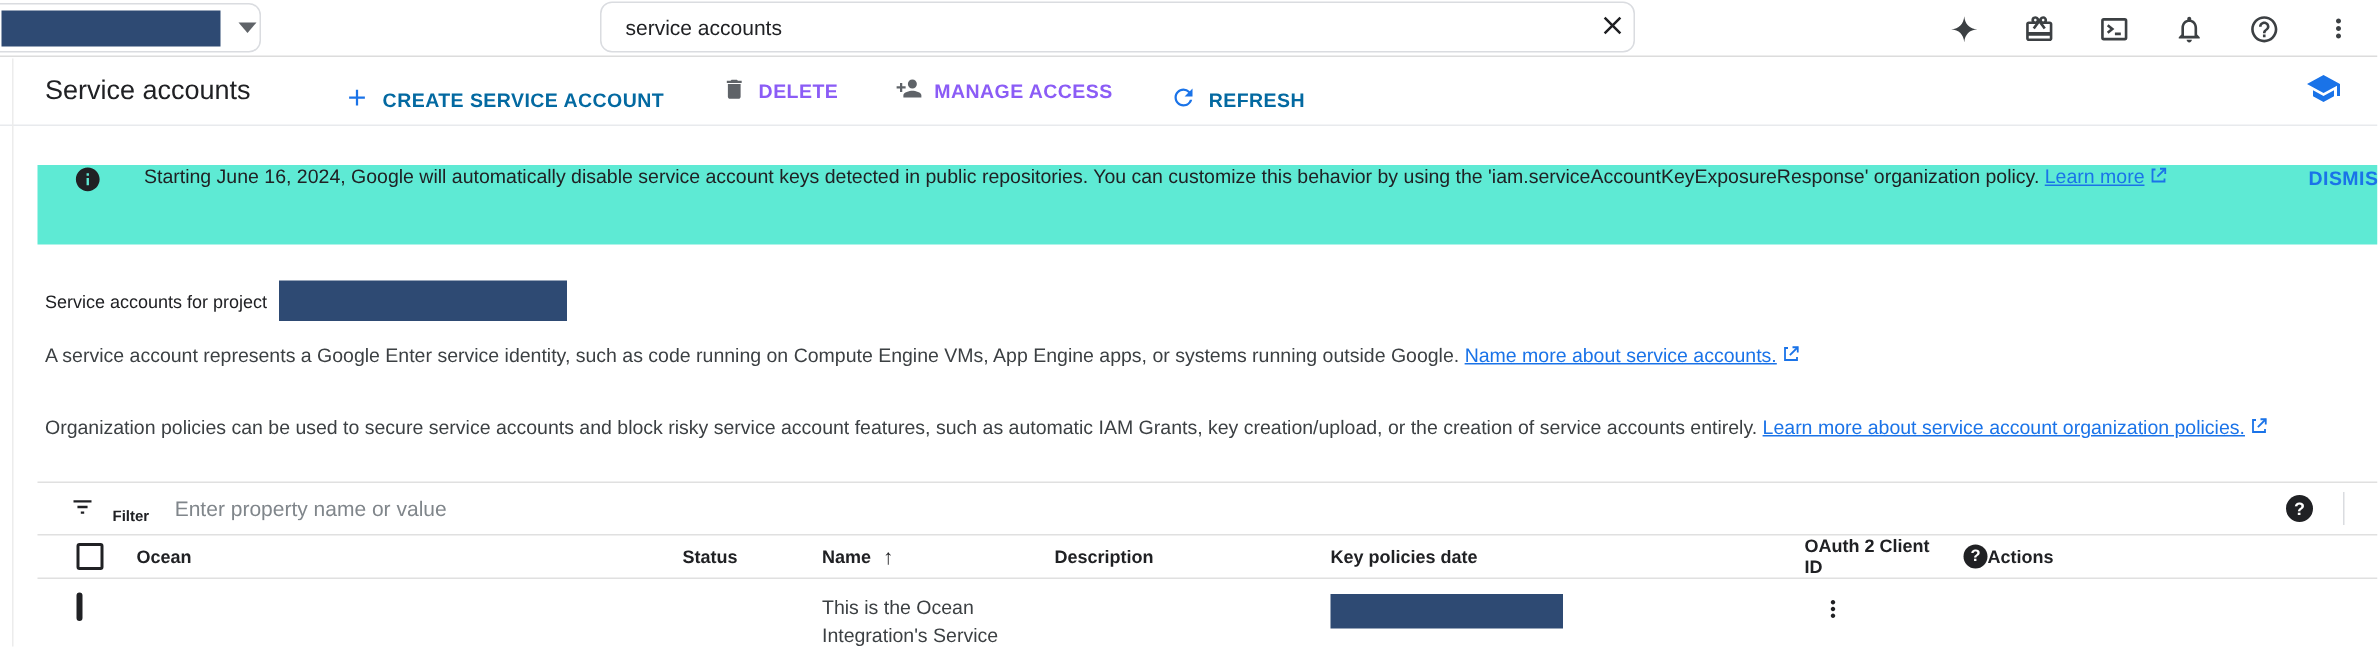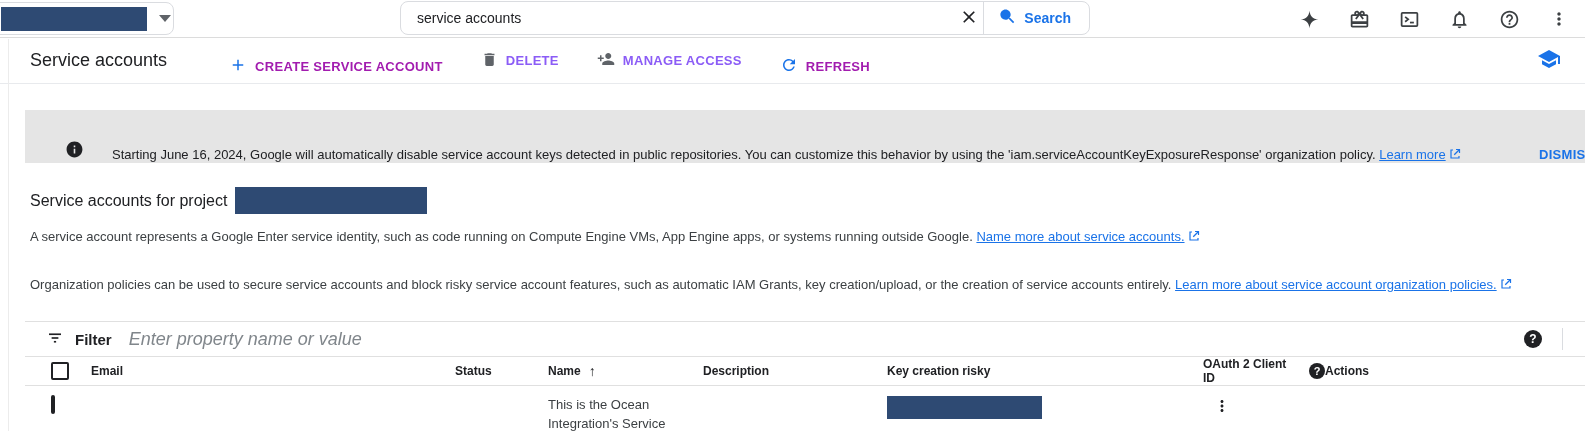--- a/index.html
+++ b/index.html
@@ -26,48 +26,48 @@
 
   .topbar-icons { position:absolute; right:12px; top:0; height:38px; display:flex; align-items:center; gap:21px; }
   .topbar-icons svg { display:block; }
 
   
   .toolbar { height:46px; display:flex; align-items:center; padding:0 20px 0 30px;
     border-bottom:1px solid #e8eaed; background:#fff; }
   .page-title { font-size:18px; color:#202124; margin-right:62px; font-weight:400; }
   .tb-btn { display:flex; align-items:center; gap:8px; background:none; border:none; cursor:pointer;
     font-family:inherit; font-size:13px; font-weight:700; letter-spacing:.3px; margin-right:38px; }
-  .tb-btn.blue { color:#a21caf;margin-top:12px; }
+  .tb-btn.blue { color:#0369a1;margin-top:12px; }
   .tb-btn.gray { color:#8b5cf6; }
   .learn-cap { margin-left:auto; }
 
   
-  .banner { margin:26px 0 0 25px; background:#e5e5e5; height:53px; display:flex; align-items:flex-end;
-    padding-left:40px; }
+  .banner { margin:26px 0 0 25px; background:#5eead4; height:53px; display:flex; align-items:flex-start;
+    padding-left:24px; }
   .banner-text { font-size:13px; color:#202124; margin-left:28px; }
   .link { color:#1a73e8; text-decoration:underline; cursor:pointer; }
   .ext-icon { display:inline-block; vertical-align:-1px; margin-left:3px; }
   .dismiss-clip { margin-left:auto; width:46px; overflow:hidden; flex:none; }
   .dismiss-btn { background:none; border:none; color:#1a73e8; font-family:inherit; font-size:13px;
     font-weight:700; letter-spacing:.3px; white-space:nowrap; cursor:pointer; }
 
   
   .heading-row { margin:24px 0 0 30px; display:flex; align-items:center; }
-  .heading-row h2 { font-size:16px; font-weight:400; color:#202124; }
+  .heading-row h2 { font-size:12px; font-weight:400; color:#202124; }
   .heading-row .redact { width:192px; height:27px; margin-left:8px; }
   .para { margin:15px 0 0 30px; font-size:13px; color:#3c4043; }
   .para + .para { margin-top:32px; }
 
   
   .filter-bar { margin:28px 0 0 25px; border-top:1px solid #e0e0e0; height:35px;
     display:flex; align-items:center; padding-left:21px; }
-  .filter-trigger { display:flex; align-items:center; gap:11px; background:none; border:none; cursor:pointer;
-    font-family:inherit; font-size:15px; font-weight:700; color:#202124; }
-  .filter-input { flex:1; border:none; outline:none; font-family:inherit; font-size:18px; color:#0f766e;
-    padding-left:17px; background:transparent;font-style:italic; }
+  .filter-trigger { display:flex; align-items:flex-end; gap:11px; background:none; border:none; cursor:pointer;
+    font-family:inherit; font-size:10px; font-weight:700; color:#202124; }
+  .filter-input { flex:1; border:none; outline:none; font-family:inherit; font-size:14px; color:#0f766e;
+    padding-left:17px; background:transparent; }
   .filter-input::placeholder { color:#80868b; }
   .qmark { width:18px; height:18px; border-radius:50%; background:#202124; color:#fff; font-size:12px;
     font-weight:700; display:inline-flex; align-items:center; justify-content:center; flex:none; }
   .filter-right { display:flex; align-items:center; gap:16px; margin-right:22px; }
   .vdivider { width:1px; height:22px; background:#dadce0; }
 
   
   .table { margin-left:25px; width:1560px; }
   .trow { display:grid; grid-template-columns:40px 364px 93px 155px 184px 316px 122px 198px 62px;
     padding-left:26px; align-items:start; }
@@ -103,28 +103,20 @@
 
   <div class="search-pill">
     <input class="search-input" value="service accounts" style="">
     <button class="icon-btn">
       <span>
         <svg width="20" height="20" viewBox="0 0 24 24">
             <path fill="#202124" d="M19 6.41 17.59 5 12 10.59 6.41 5 5 6.41 10.59 12 5 17.59 6.41 19 12 13.41 17.59 19 19 17.59 13.41 12z"></path>
           </svg>
       </span>
     </button>
-    <button class="search-btn-zone">
-      <span>
-        <svg width="19" height="19" viewBox="0 0 24 24">
-            <path fill="#1a73e8" d="M15.5 14h-.79l-.28-.27C15.41 12.59 16 11.11 16 9.5 16 5.91 13.09 3 9.5 3S3 5.91 3 9.5 5.91 16 9.5 16c1.61 0 3.09-.59 4.23-1.57l.27.28v.79l5 4.99L20.49 19l-4.99-5z"></path>
-          </svg>
-      </span>
-      <span class="lbl">Search</span>
-    </button>
   </div>
 
   <div class="topbar-icons">
     <button class="icon-btn">
       <span>
         <svg width="21" height="21" viewBox="0 0 24 24">
             <path fill="#3c4043" d="M12 2c.5 6 4 9.5 10 10-6 .5-9.5 4-10 10-.5-6-4-9.5-10-10 6-.5 9.5-4 10-10z"></path>
           </svg>
       </span>
     </button>
@@ -279,28 +271,28 @@
     <span class="vdivider"></span>
   </span>
 </div>
 
 <div class="table">
 
   <div class="trow thead">
     <div class="th">
         <span class="checkbox"></span>
       </div>
-    <div class="th">Email</div>
+    <div class="th">Ocean</div>
     <div class="th">Status</div>
     <div class="th">
       <span>Name</span>
       <span class="sort-arrow">↑</span>
     </div>
     <div class="th">Description</div>
-    <div class="th">Key creation risky</div>
+    <div class="th">Key policies date</div>
     <div class="th">
       <span>OAuth 2 Client ID</span>
       <span class="qmark small">?</span>
     </div>
     <div class="th">Actions</div>
   </div>
 
   <div class="trow tbody-row">
     <div class="cell"><span class="checkbox"></span></div>
 

